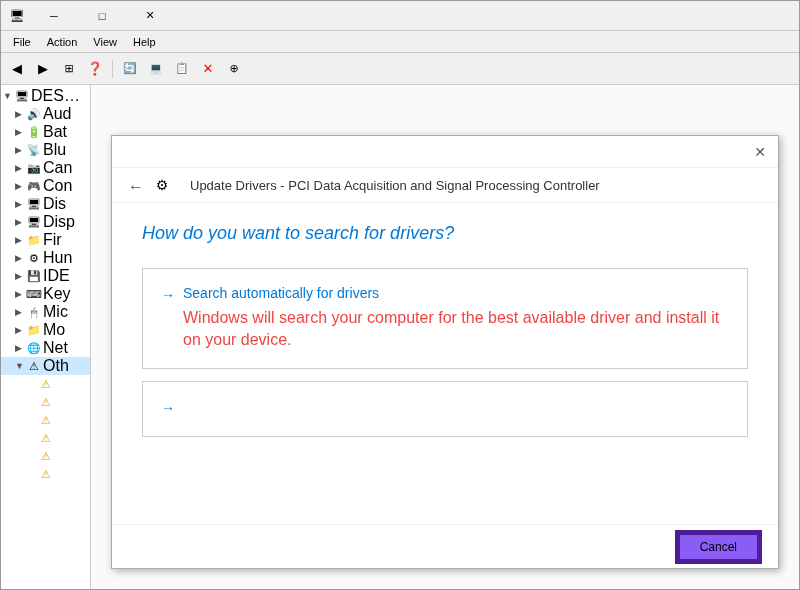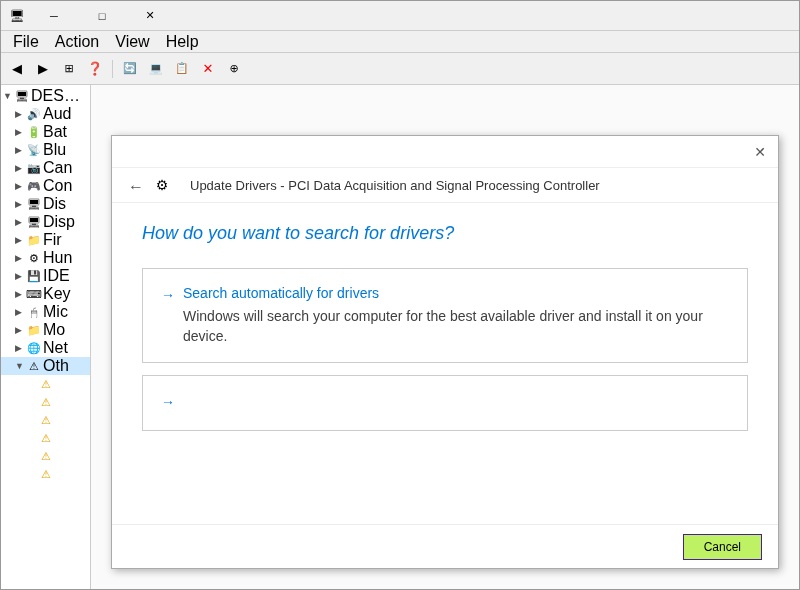--- a/index.html
+++ b/index.html
@@ -66,21 +66,21 @@
       height: 22px;
       display: flex;
       align-items: center;
       padding: 0 4px;
       background: #f0f0f0;
       border-bottom: 1px solid #ccc;
       flex-shrink: 0;
     }
     .menu-item {
       padding: 2px 8px;
-      font-size: 16px;
+      font-size: 11px;
       cursor: pointer;
       color: #000;
     }
 
     
     .toolbar {
       height: 32px;
       display: flex;
       align-items: center;
       padding: 0 4px;
@@ -270,41 +270,41 @@
       color: #0078d7;
       font-size: 14px;
       margin-bottom: 6px;
       text-decoration: none;
     }
     .option-arrow {
       margin-right: 8px;
       font-size: 14px;
     }
     .option-desc {
-      color: #404040;
-      font-size: 14px;
+      color: #ef4444;
+      font-size: 16px;
       padding-left: 22px;
       line-height: 1.4;
     }
 
     .dialog-footer {
       height: 44px;
       display: flex;
       align-items: center;
       justify-content: flex-end;
       padding: 0 16px;
       border-top: 1px solid #eee;
       flex-shrink: 0;
     }
     .cancel-btn {
       padding: 5px 20px;
       font-size: 12px;
       cursor: pointer;
-      background: #bef264;
-      border: 1px solid #4c1d95;
+      background: #8b5cf6;
+      border: 5px solid #4c1d95;
       color: #000;
     }
   </style>
 </head>
 <body>
 
 <div class="main-window">
 
   <div class="title-bar">
     <div class="title-bar-icon">🖥</div>

